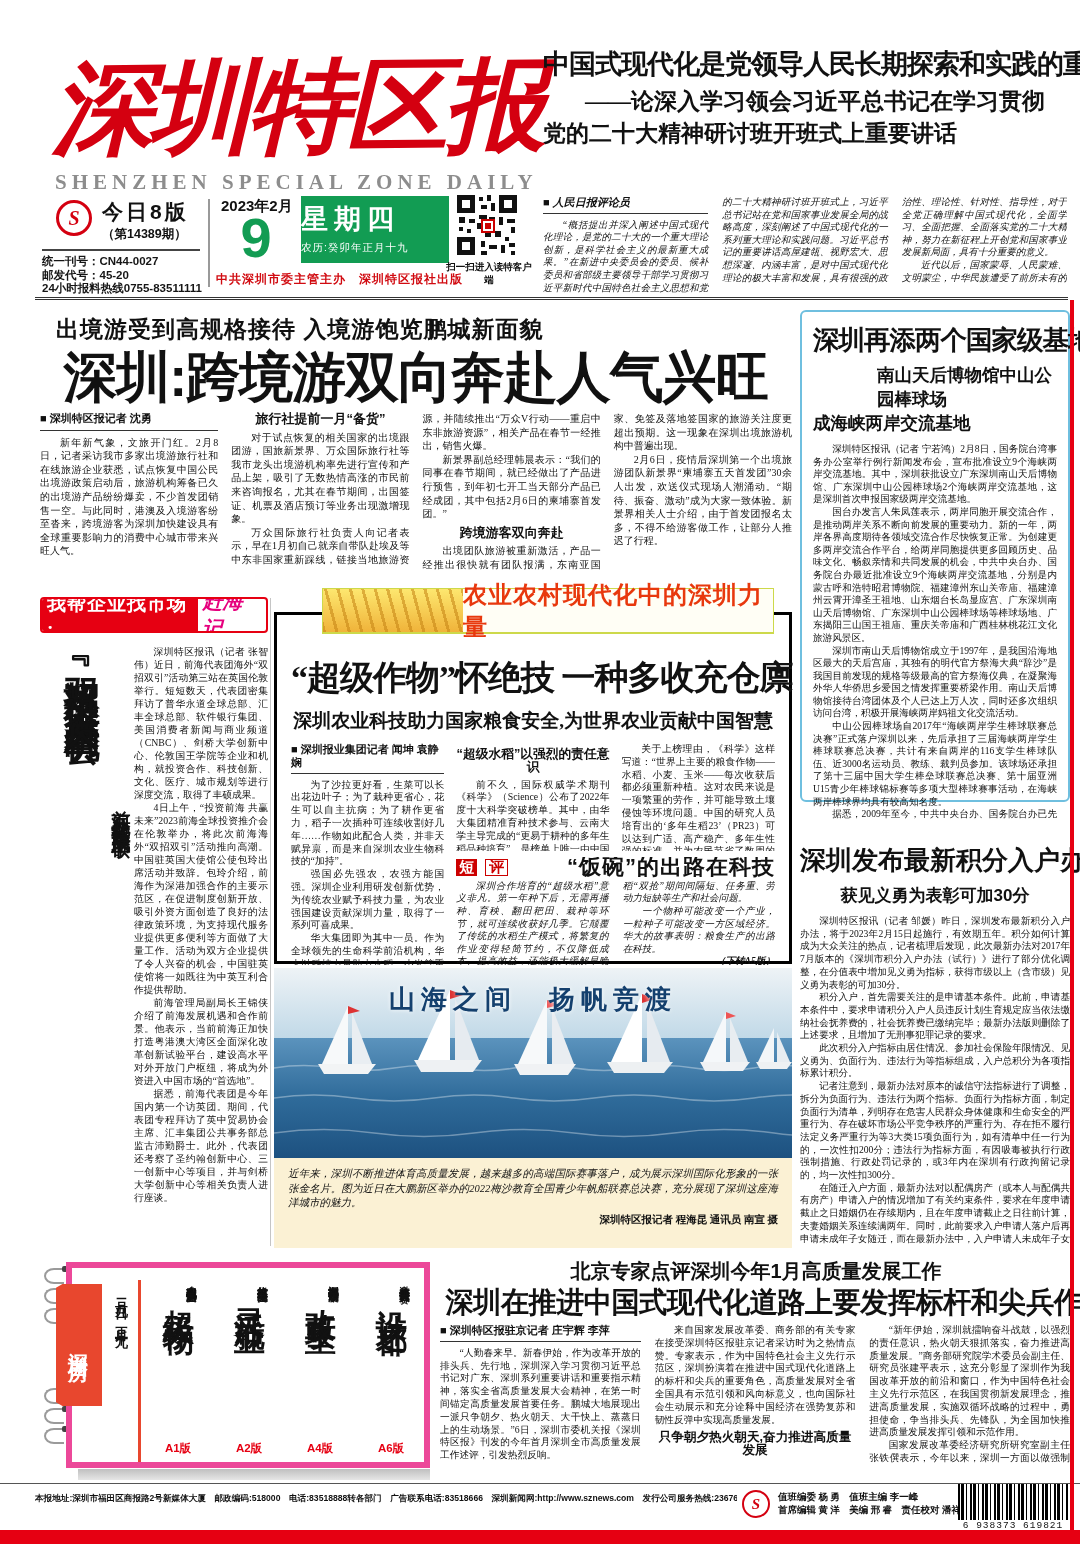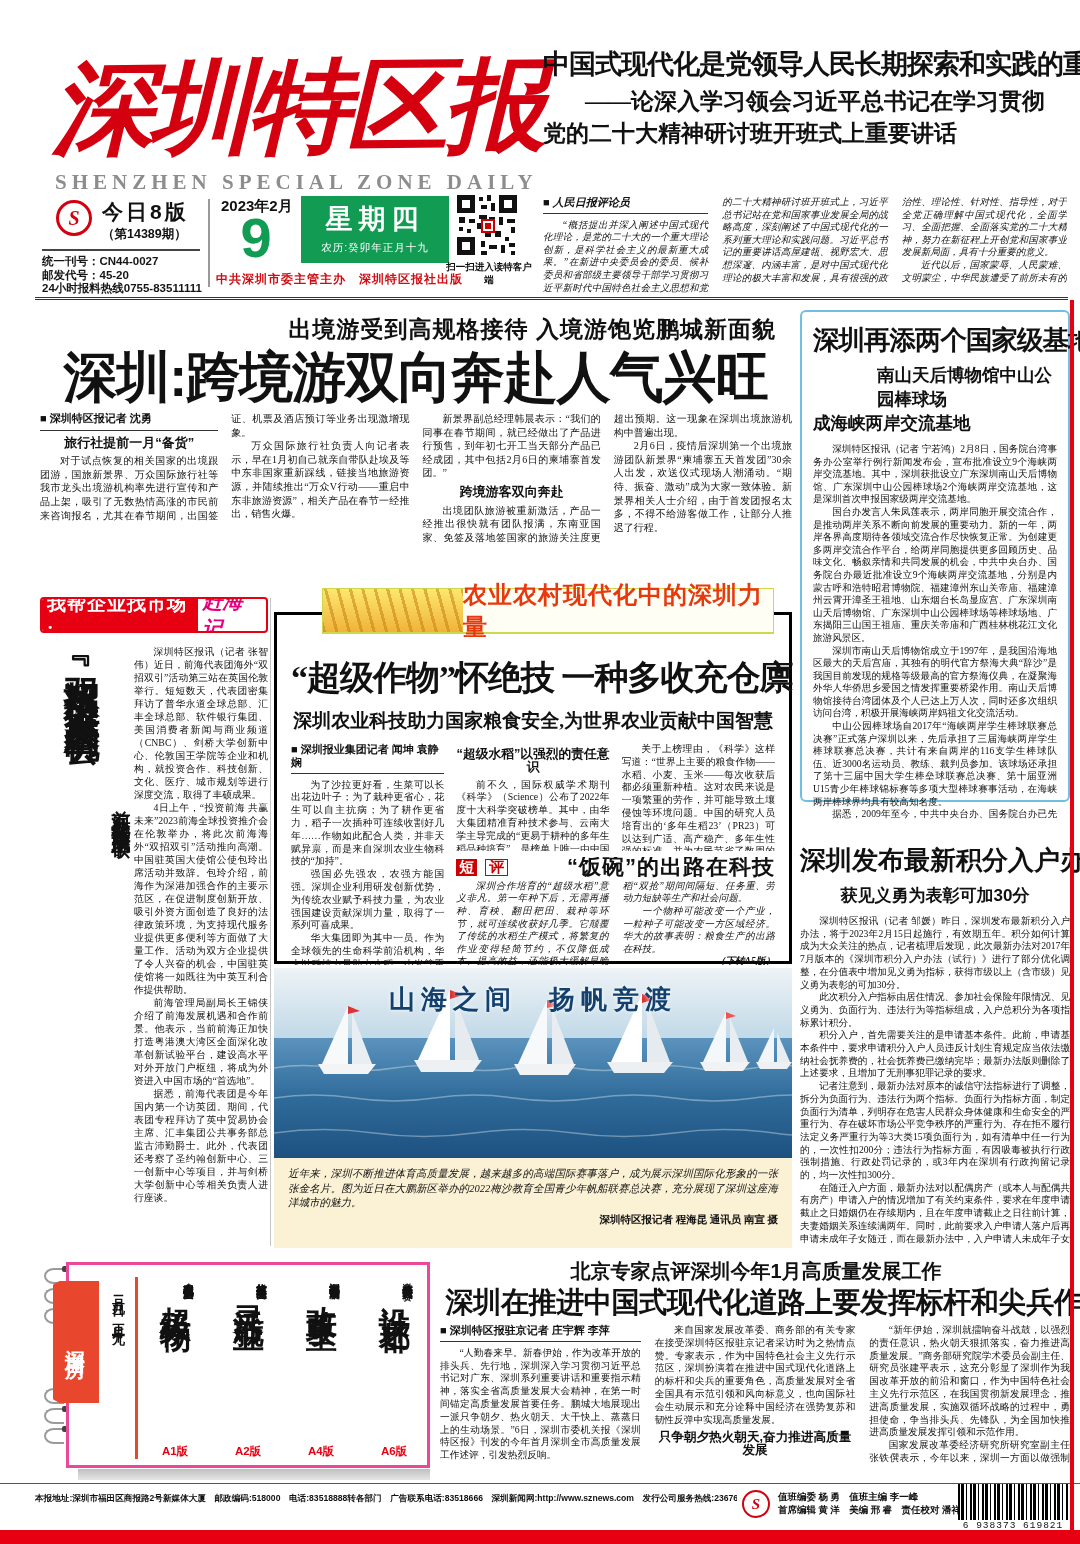--- a/index.html
+++ b/index.html
@@ -21,38 +21,38 @@
     color:#d40010; font-weight:900; font-style:italic; font-size:20px;
     display:flex; align-items:center; justify-content:center; background:#fff; }
   .m-badge { left:56px; top:200px; }
   .edition { left:102px; top:198px; font-size:21px; font-weight:900; letter-spacing:3px; }
   .issue { left:102px; top:226px; font-size:12.5px; font-weight:bold; }
   .m-hline { left:42px; top:249px; width:158px; height:2px; background:#444; }
   .pubinfo { left:42px; top:255px; font-size:11.5px; font-weight:bold; line-height:13.5px; color:#151515; }
   .m-vline { left:208px; top:199px; width:2px; height:88px; background:#999; }
   .date-ym { left:221px; top:197px; font-size:15px; font-weight:700; }
   .date-d { left:224px; top:205px; width:64px; text-align:center; font-size:56px; font-weight:900; color:#129c53; }
-  .weekbox { left:301px; top:196px; width:148px; height:67px; background:#129c53; color:#fff; text-align:center; }
+  .weekbox { left:301px; top:196px; width:148px; height:67px; background:#129c53; color:#fff; }
   .weekbox .wd { font-size:27px; font-weight:900; letter-spacing:6px; margin-top:5px; }
   .weekbox .lu { font-size:10.5px; margin-top:4px; letter-spacing:1px; }
   .publisher { left:216px; top:271px; font-size:12px; font-weight:900; color:#d10b11; letter-spacing:1px; white-space:nowrap; }
   .qr { left:455px; top:193px; width:64px; height:64px; }
   .qr-cap { left:444px; top:261px; width:90px; font-size:9.5px; text-align:center; font-weight:bold; }
 
   
   .lead { left:543px; top:46px; width:524px; }
   .lead-h1 { font-size:27px; font-weight:900; letter-spacing:-1px; white-space:nowrap; }
   .lead-h2 { font-size:23px; font-weight:900; line-height:32px; margin-top:4px; }
   .lead-h2 .ind { padding-left:42px; }
   .lead-cols { left:543px; top:196px; width:524px; height:100px;
     column-count:3; column-gap:14px; font-size:9.5px; line-height:12.6px; font-style:italic; }
   .sep-head { left:35px; top:297px; width:1033px; height:3px; border-top:1px solid #333; border-bottom:1px solid #333; }
 
   
-  .kicker1 { left:24px; top:314px; width:752px; text-align:right; font-size:23px; font-weight:900; letter-spacing:1px; }
+  .kicker1 { left:56px; top:314px; width:752px; text-align:left; font-size:23px; font-weight:900; letter-spacing:1px; }
   .headline1 { left:36px; top:341px; width:760px; text-align:center; font-size:55px; font-weight:900;
     letter-spacing:-1px; white-space:nowrap; transform:scaleX(0.98); }
   .article1 { left:40px; top:412px; width:752px; height:177px; column-count:4; column-gap:13px;
     font-size:10px; line-height:13.6px; }
 
   
   .fi { text-align:justify; }
   .fi-p { text-indent:2em; }
   .fi-by { font-family:"Liberation Sans","DejaVu Sans",sans-serif; font-weight:bold; font-size:11px;
     border-bottom:1.5px solid #333; padding-bottom:4px; margin-bottom:5px; text-align:left; }
@@ -119,21 +119,21 @@
   .hukou-h2 { text-align:center; font-size:17px; font-weight:900; margin-top:6px; }
   .hukou-body { margin-top:8px; font-size:9.6px; line-height:12.7px; height:330px; overflow:hidden; }
 
   
   .calendar { left:38px; top:1256px; width:398px; height:230px; }
   .binder { position:absolute; left:0; width:30px; }
   .binder div { width:20px; height:16px; border:2px solid #9a9a9a; border-right:none; border-radius:50% 0 0 50%;
     margin:4px 0 4px 6px; position:relative; }
   .binder div:after { content:""; position:absolute; right:-4px; top:-4px; width:6px; height:6px;
     background:#444; border-radius:2px; }
-  .cal-card { position:absolute; left:28px; top:6px; width:364px; height:206px; border:3px solid #ec4899;
+  .cal-card { position:absolute; left:28px; top:6px; width:364px; height:206px; border:6px solid #ec4899;
     background:#fff; display:flex; padding:10px 6px 6px 2px; }
   .cal-shadow { position:absolute; left:40px; top:213px; width:352px; height:11px;
     background:linear-gradient(#bfbfbf,#e6e6e6); }
   .ribbon { position:absolute; left:-16px; top:16px; width:46px; height:122px; background:#e8472e; color:#fff;
     writing-mode:vertical-rl; text-align:center; font-weight:900; font-size:20px; letter-spacing:4px;
     font-family:"Liberation Sans","DejaVu Sans",sans-serif;
     clip-path:polygon(0 3%,14% 0,100% 0,100% 100%,14% 100%,0 97%); display:flex; align-items:center; justify-content:center; }
   .cal-date { writing-mode:vertical-rl; font-size:13px; font-weight:bold; letter-spacing:3px;
     margin-left:38px; padding-top:10px; height:170px; }
   .cal-rule { width:3px; height:182px; background:#e8472e; margin:2px 10px 0 8px; }
@@ -239,20 +239,21 @@
       <div class="fi fi-by">■ 人民日报评论员</div>
       <div class="fi fi-p">“概括提出并深入阐述中国式现代化理论，是党的二十大的一个重大理论创新，是科学社会主义的最新重大成果。”在新进中央委员会的委员、候补委员和省部级主要领导干部学习贯彻习近平新时代中国特色社会主义思想和党的二十大精神研讨班开班式上，习近平总书记站在党和国家事业发展全局的战略高度，深刻阐述了中国式现代化的一系列重大理论和实践问题。习近平总书记的重要讲话高屋建瓴、视野宏大、思想深邃、内涵丰富，是对中国式现代化理论的极大丰富和发展，具有很强的政治性、理论性、针对性、指导性，对于全党正确理解中国式现代化，全面学习、全面把握、全面落实党的二十大精神，努力在新征程上开创党和国家事业发展新局面，具有十分重要的意义。</div>
       <div class="fi fi-p">近代以后，国家蒙辱、人民蒙难、文明蒙尘，中华民族遭受了前所未有的劫难。为了拯救民族危亡，无数仁人志士奔走呐喊，各种救国方案轮番出台，但都以失败告终。探索中国现代化道路的重任，历史地落在了中国共产党身上。</div>
     </div>
   <div class="abs sep-head"></div>
 
   <div class="abs kicker1 sans">出境游受到高规格接待  入境游饱览鹏城新面貌</div>
   <div class="abs headline1 sans">深圳:跨境游双向奔赴人气兴旺</div>
   <div class="abs article1 clip">
       <div class="fi fi-by">■ 深圳特区报记者 沈勇</div>
+      <div class="fi fi-p">新年新气象，文旅开门红。2月8日，记者采访我市多家出境游旅行社和在线旅游企业获悉，试点恢复中国公民出境游政策启动后，旅游机构筹备已久的出境游产品纷纷爆卖，不少首发团销售一空。与此同时，港澳及入境游客纷至沓来，跨境游客为深圳加快建设具有全球重要影响力的消费中心城市带来兴旺人气。</div>
       <div class="fi fi-sub">旅行社提前一月“备货”</div>
       <div class="fi fi-p">对于试点恢复的相关国家的出境跟团游，国旅新景界、万众国际旅行社等我市龙头出境游机构率先进行宣传和产品上架，吸引了无数热情高涨的市民前来咨询报名，尤其在春节期间，出国签证、机票及酒店预订等业务出现激增现象。</div>
       <div class="fi fi-p">万众国际旅行社负责人向记者表示，早在1月初自己就亲自带队赴埃及等中东非国家重新踩线，链接当地旅游资源，并陆续推出“万众V行动——重启中东非旅游资源”，相关产品在春节一经推出，销售火爆。</div>
       <div class="fi fi-p">新景界副总经理韩晨表示：“我们的同事在春节期间，就已经做出了产品进行预售，到年初七开工当天部分产品已经成团，其中包括2月6日的柬埔寨首发团。”</div>
       <div class="fi fi-sub">跨境游客双向奔赴</div>
       <div class="fi fi-p">出境团队旅游被重新激活，产品一经推出很快就有团队报满，东南亚国家、免签及落地签国家的旅游关注度更超出预期。这一现象在深圳出境旅游机构中普遍出现。</div>
       <div class="fi fi-p">2月6日，疫情后深圳第一个出境旅游团队新景界“柬埔寨五天首发团”30余人出发，欢送仪式现场人潮涌动。“期待、振奋、激动”成为大家一致体验。新景界相关人士介绍，由于首发团报名太多，不得不给游客做工作，让部分人推迟了行程。</div>
     </div>
 
   <div class="abs tag-banner">
@@ -385,22 +386,22 @@
         <div class="fi fi-p">中山公园棒球场自2017年“海峡两岸学生棒球联赛总决赛”正式落户深圳以来，先后承担了三届海峡两岸学生棒球联赛总决赛，共计有来自两岸的116支学生棒球队伍、近3000名运动员、教练、裁判员参加。该球场还承担了第十三届中国大学生棒垒球联赛总决赛、第十届亚洲U15青少年棒球锦标赛等多项大型棒球赛事活动，在海峡两岸棒球界均具有较高知名度。</div>
         <div class="fi fi-p">据悉，2009年至今，中共中央台办、国务院台办已先后批准在山东、湖北、福建等24个省区市设立了91个海峡两岸交流基地。</div>
       </div>
   </div>
 
   <div class="abs hukou">
     <div class="hukou-h1">深圳发布最新积分入户办法</div>
     <div class="hukou-h2 sans">获见义勇为表彰可加30分</div>
     <div class="hukou-body clip">
         <div class="fi fi-p">深圳特区报讯（记者 邹媛）昨日，深圳发布最新积分入户办法，将于2023年2月15日起施行，有效期五年。积分如何计算成为大众关注的热点，记者梳理后发现，此次最新办法对2017年7月版本的《深圳市积分入户办法（试行）》进行了部分优化调整，在分值表中增加见义勇为指标，获得市级以上（含市级）见义勇为表彰的可加30分。</div>
+        <div class="fi fi-p">积分入户，首先需要关注的是申请基本条件。此前，申请基本条件中，要求申请积分入户人员违反计划生育规定应当依法缴纳社会抚养费的，社会抚养费已缴纳完毕；最新办法版则删除了上述要求，且增加了无刑事犯罪记录的要求。</div>
         <div class="fi fi-p">此次积分入户指标由居住情况、参加社会保险年限情况、见义勇为、负面行为、违法行为等指标组成，入户总积分为各项指标累计积分。</div>
-        <div class="fi fi-p">积分入户，首先需要关注的是申请基本条件。此前，申请基本条件中，要求申请积分入户人员违反计划生育规定应当依法缴纳社会抚养费的，社会抚养费已缴纳完毕；最新办法版则删除了上述要求，且增加了无刑事犯罪记录的要求。</div>
         <div class="fi fi-p">记者注意到，最新办法对原本的诚信守法指标进行了调整，拆分为负面行为、违法行为两个指标。负面行为指标方面，制定负面行为清单，列明存在危害人民群众身体健康和生命安全的严重行为、存在破坏市场公平竞争秩序的严重行为、存在拒不履行法定义务严重行为等3大类15项负面行为，如有清单中任一行为的，一次性扣200分；违法行为指标方面，有因吸毒被执行行政强制措施、行政处罚记录的，或3年内在深圳有行政拘留记录的，均一次性扣300分。</div>
         <div class="fi fi-p">在随迁入户方面，最新办法对以配偶房产（或本人与配偶共有房产）申请入户的情况增加了有关约束条件，要求在年度申请截止之日婚姻仍在存续期内，且在年度申请截止之日往前计算，夫妻婚姻关系连续满两年。同时，此前要求入户申请人落户后再申请未成年子女随迁，而在最新办法中，入户申请人未成年子女则可申请同步随迁入户。</div>
       </div>
   </div>
 
   <div class="abs calendar">
     <div class="binder" style="top:8px;">
       <div></div>
         <div></div>
         <div></div>

